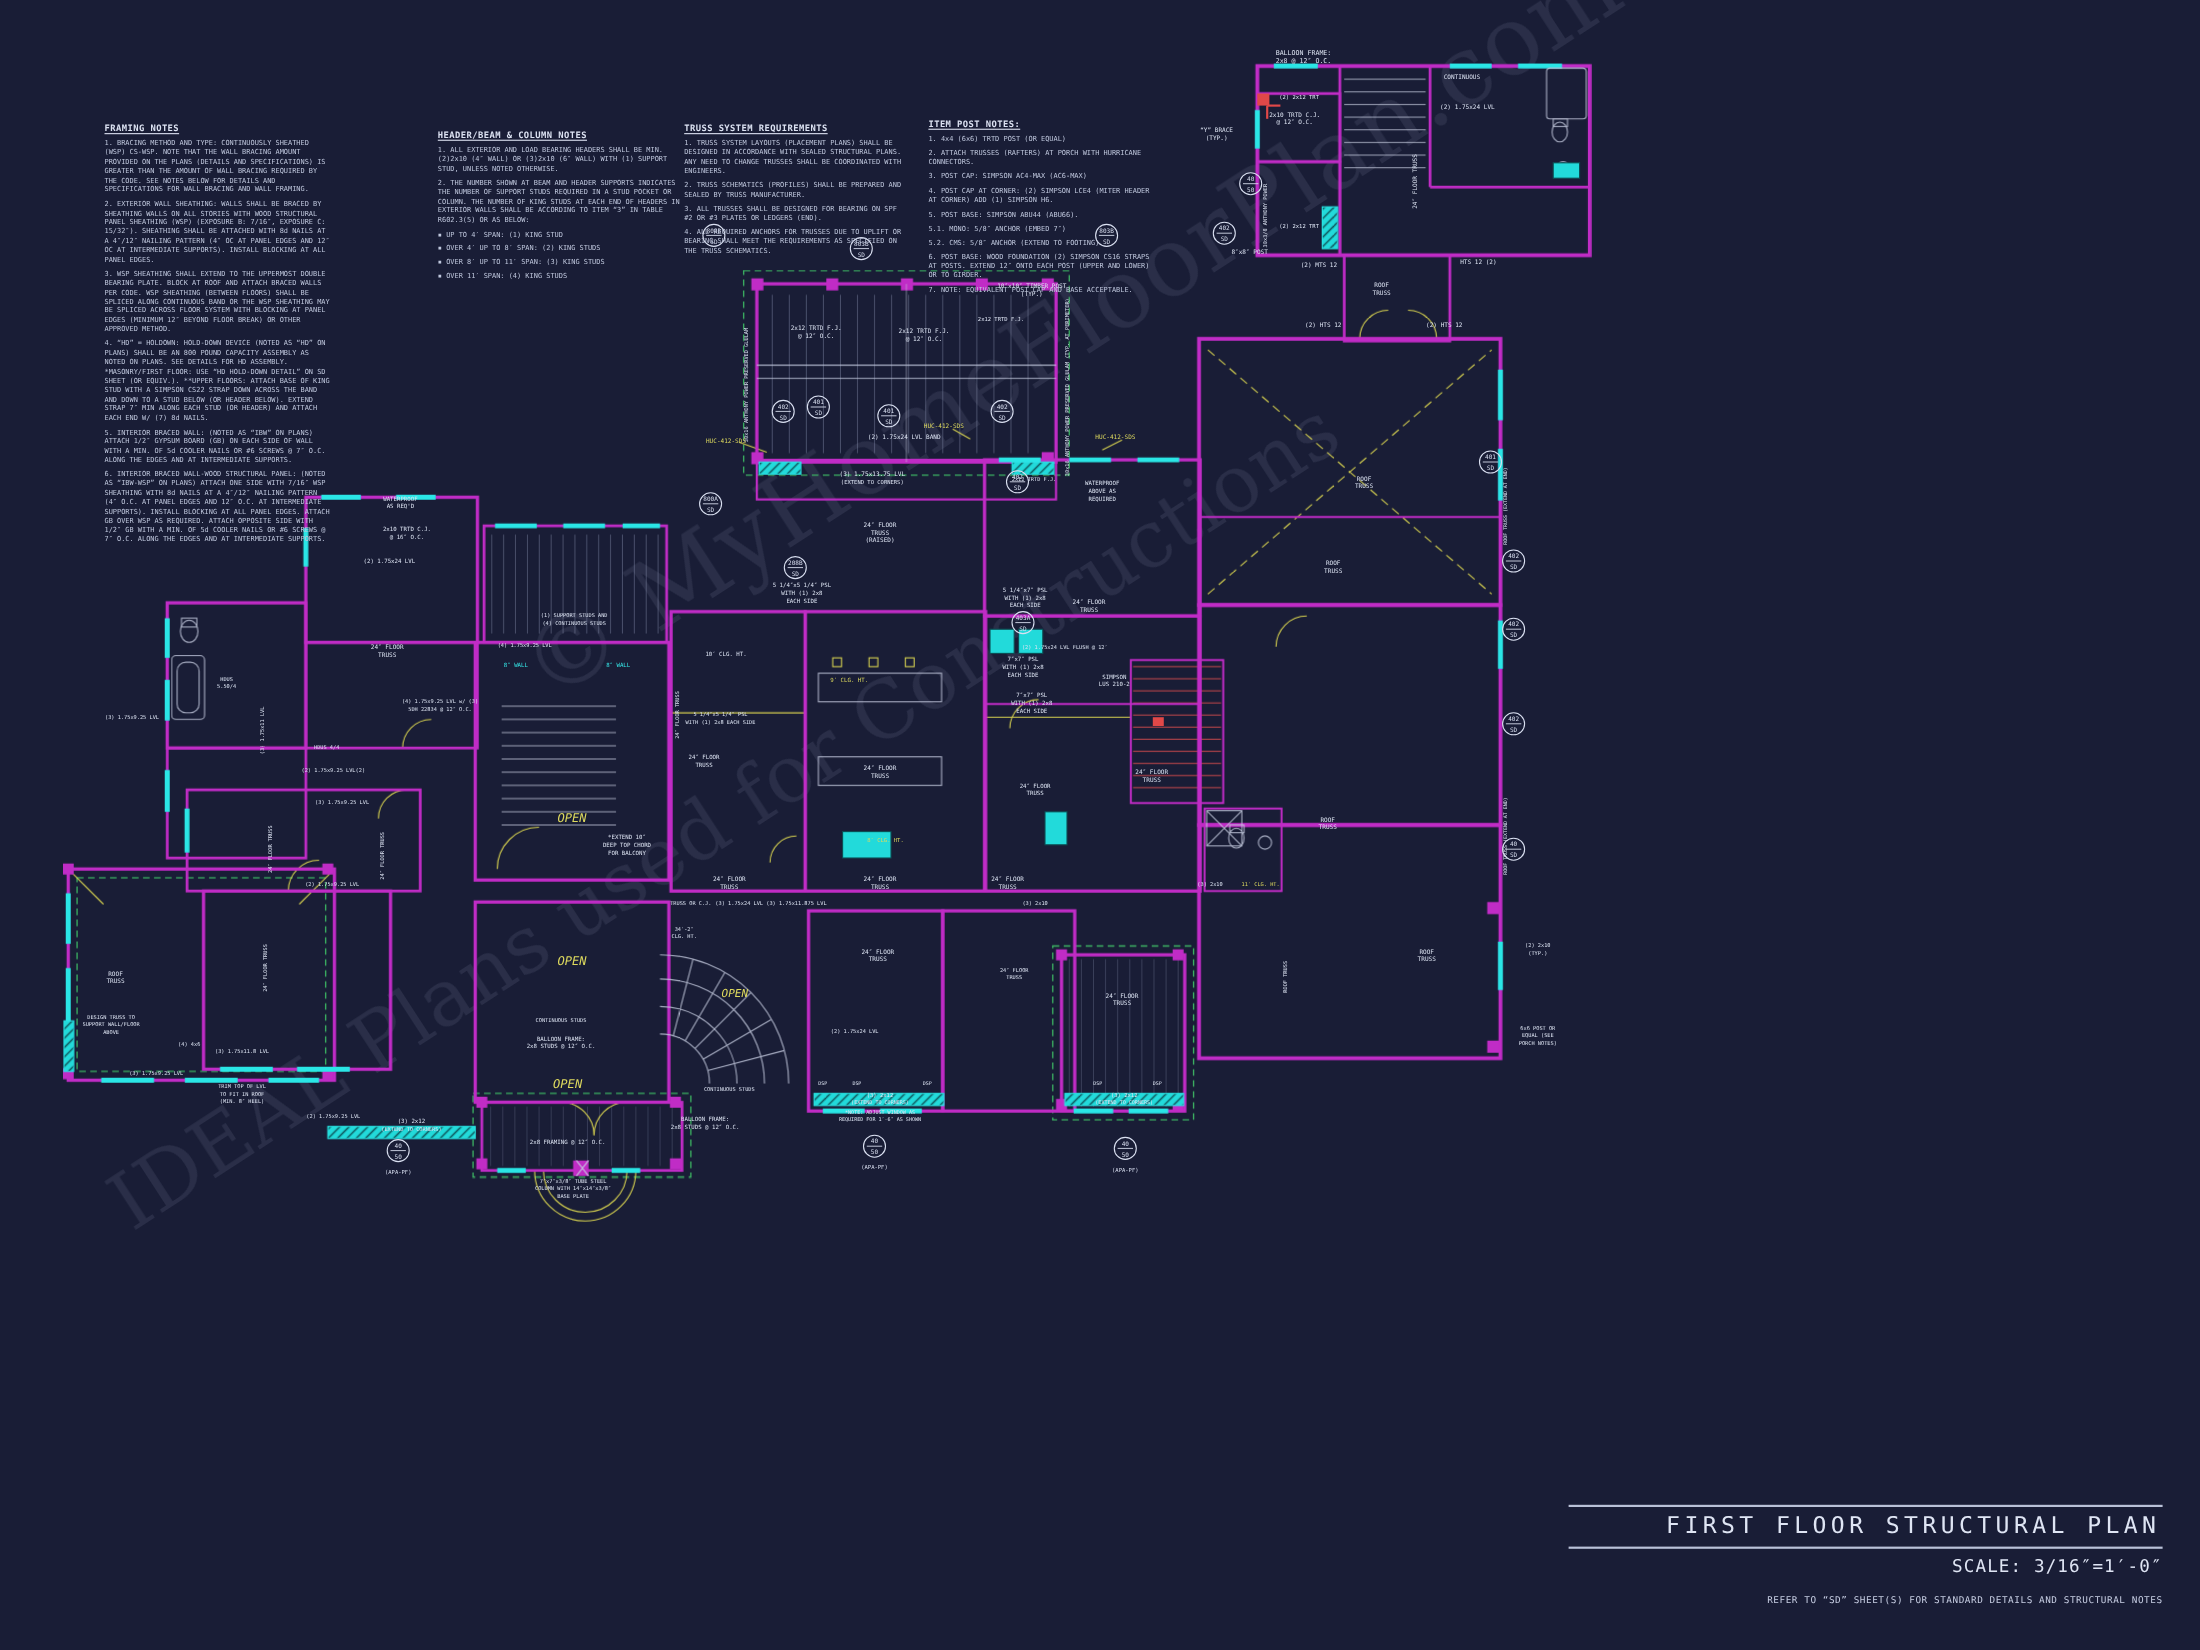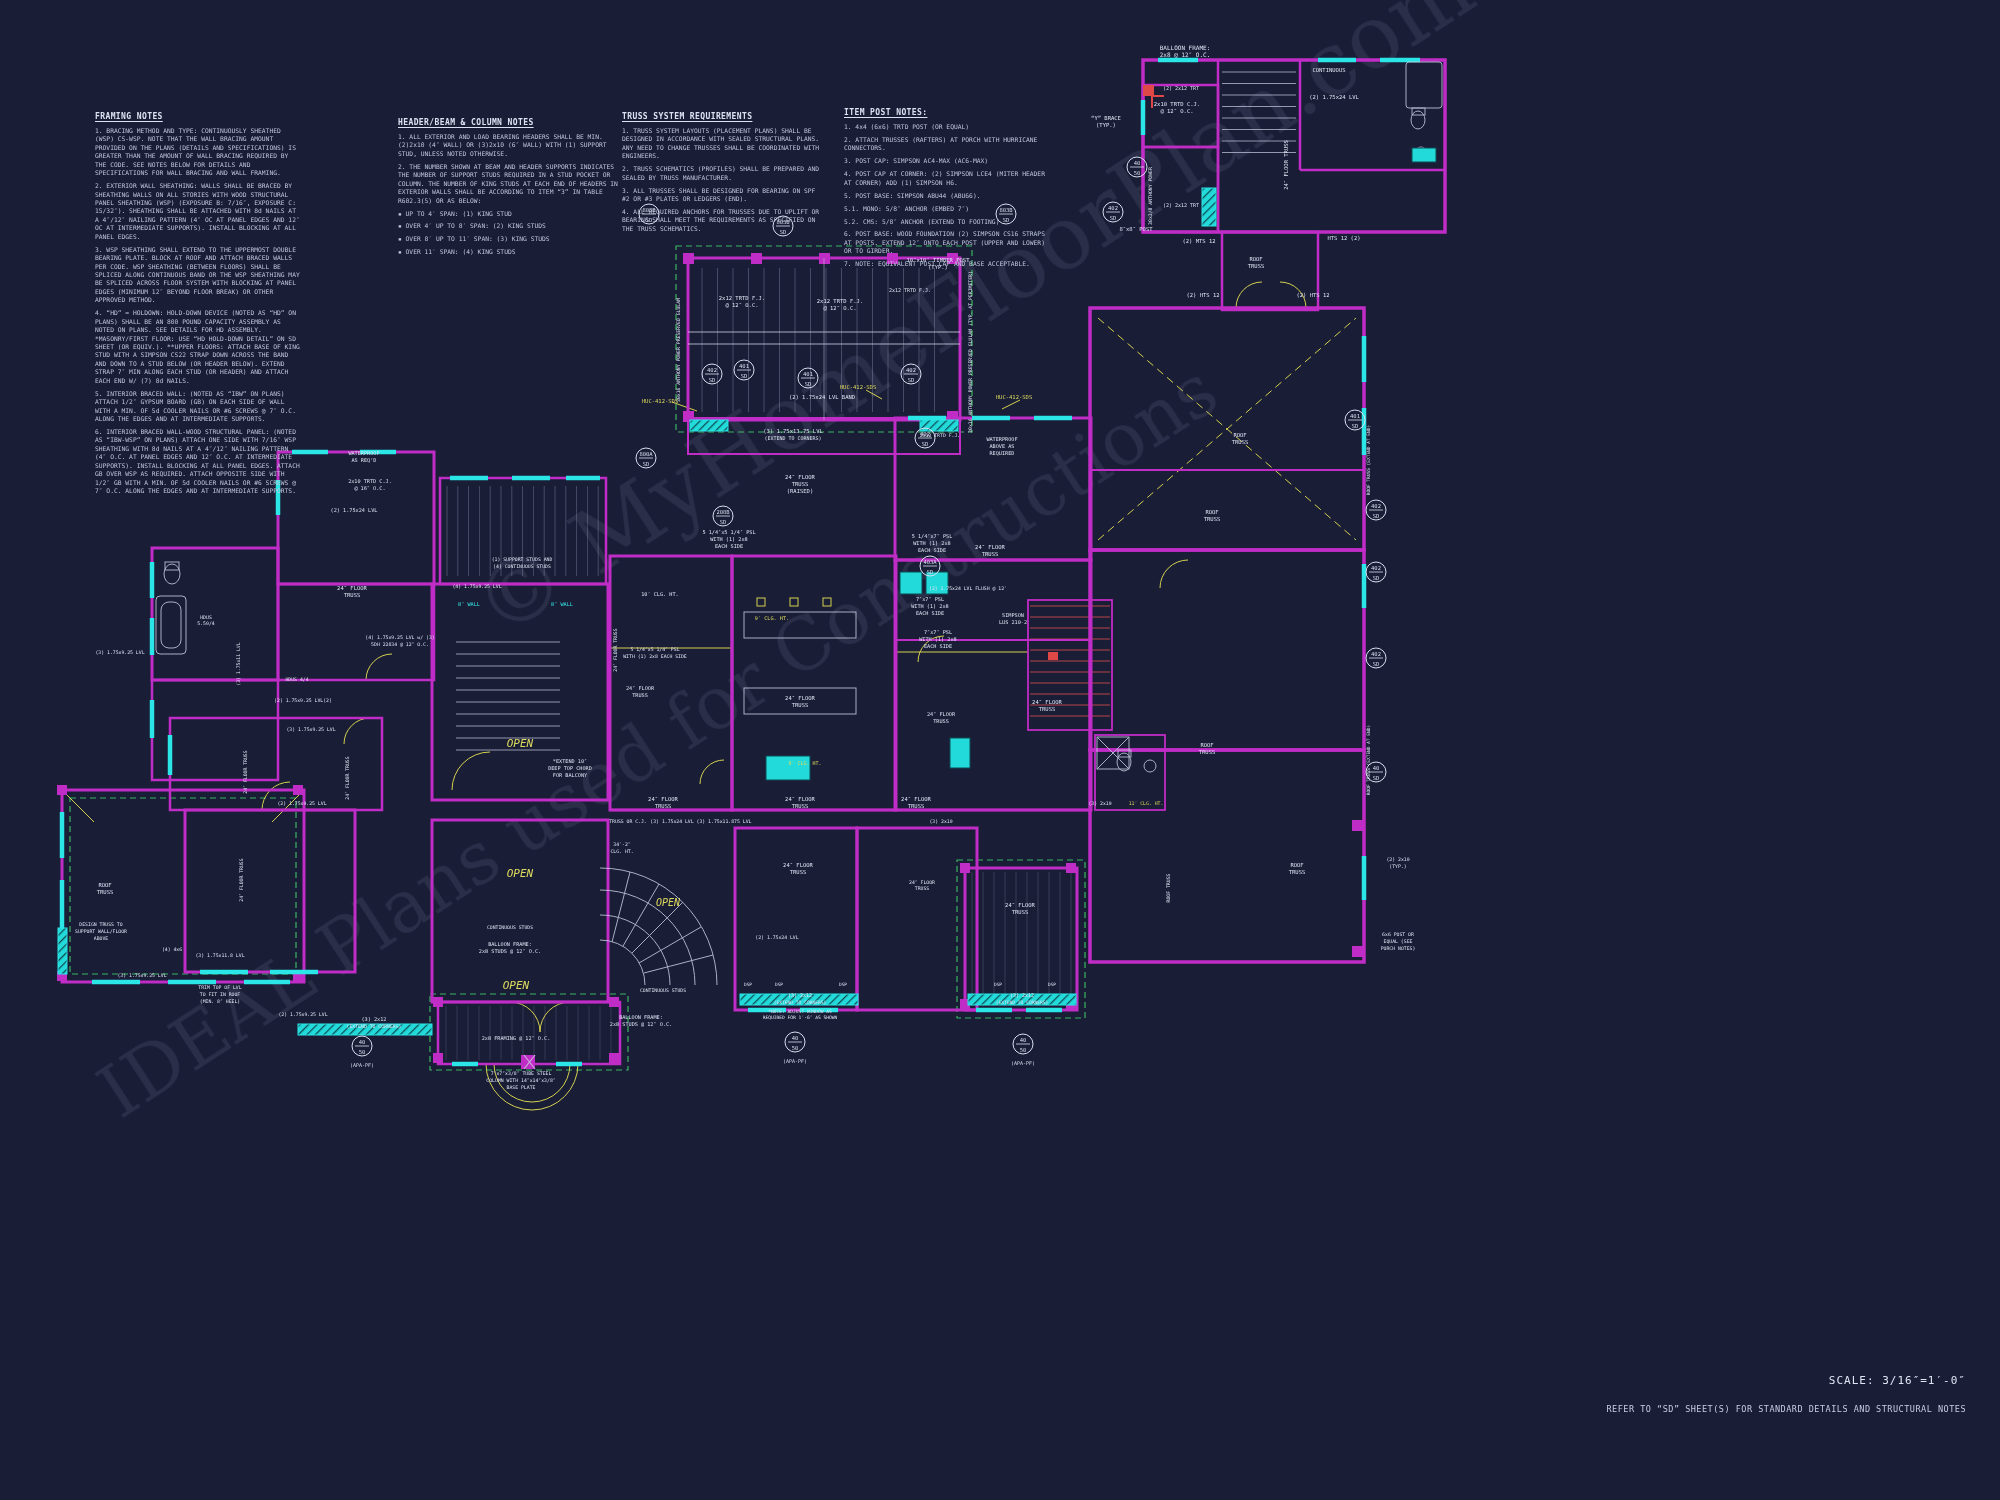--- a/index.html
+++ b/index.html
@@ -10,21 +10,21 @@
   .notes-col .nh{font-size:8px;font-weight:bold;color:#dce2f2;text-decoration:underline;
                  text-underline-offset:2px;letter-spacing:.4px;margin:0 0 6px 0;}
   .note-item{font-size:6.3px;line-height:1.34;margin:0 0 4.5px 0;}
   #notes-framing{left:95px;top:112px;width:206px;}
   #notes-header{left:398px;top:118px;width:222px;}
   #notes-truss{left:622px;top:112px;width:200px;}
   #notes-porch{left:844px;top:108px;width:206px;}
   .titleblock{position:absolute;right:34px;top:1368px;width:540px;text-align:right;color:#dfe5f4;}
   .tb-title{font-size:21px;letter-spacing:4px;border-top:2px solid #b9c1d8;border-bottom:2px solid #b9c1d8;
             padding:5px 2px 7px 2px;}
-  .tb-scale{font-size:11px;letter-spacing:1px;margin-top:6px;}
+  .tb-scale{font-size:16px;letter-spacing:1px;margin-top:6px;}
   .tb-note{font-size:8.5px;letter-spacing:.5px;margin-top:17px;color:#c6cde2;}
 </style>
 </head>
 <body>
 
 <div id="sheet">
 
   <svg id="plan" width="2000" height="1500" viewBox="0 0 2000 1500" font-family="DejaVu Sans Mono, monospace">
     <defs>
       <pattern id="hatch" width="6" height="6" patternUnits="userSpaceOnUse" patternTransform="rotate(45)">
@@ -671,17 +671,18 @@
         <div class="note-item">4. POST CAP AT CORNER: (2) SIMPSON LCE4 (MITER HEADER AT CORNER) ADD (1) SIMPSON H6.</div>
         <div class="note-item">5. POST BASE: SIMPSON ABU44 (ABU66).</div>
         <div class="note-item">5.1. MONO: 5/8″ ANCHOR (EMBED 7″)</div>
         <div class="note-item">5.2. CMS: 5/8″ ANCHOR (EXTEND TO FOOTING)</div>
         <div class="note-item">6. POST BASE: WOOD FOUNDATION (2) SIMPSON CS16 STRAPS AT POSTS. EXTEND 12″ ONTO EACH POST (UPPER AND LOWER) OR TO GIRDER.</div>
         <div class="note-item">7. NOTE: EQUIVALENT POST CAP AND BASE ACCEPTABLE.</div>
       </div>
   </div>
 
   <div class="titleblock">
+    <div class="tb-title">FIRST FLOOR STRUCTURAL PLAN</div>
     <div class="tb-scale">SCALE: 3/16″=1′-0″</div>
     <div class="tb-note">REFER TO “SD” SHEET(S) FOR STANDARD DETAILS AND STRUCTURAL NOTES</div>
   </div>
 
 </div>
 
 </body></html>

